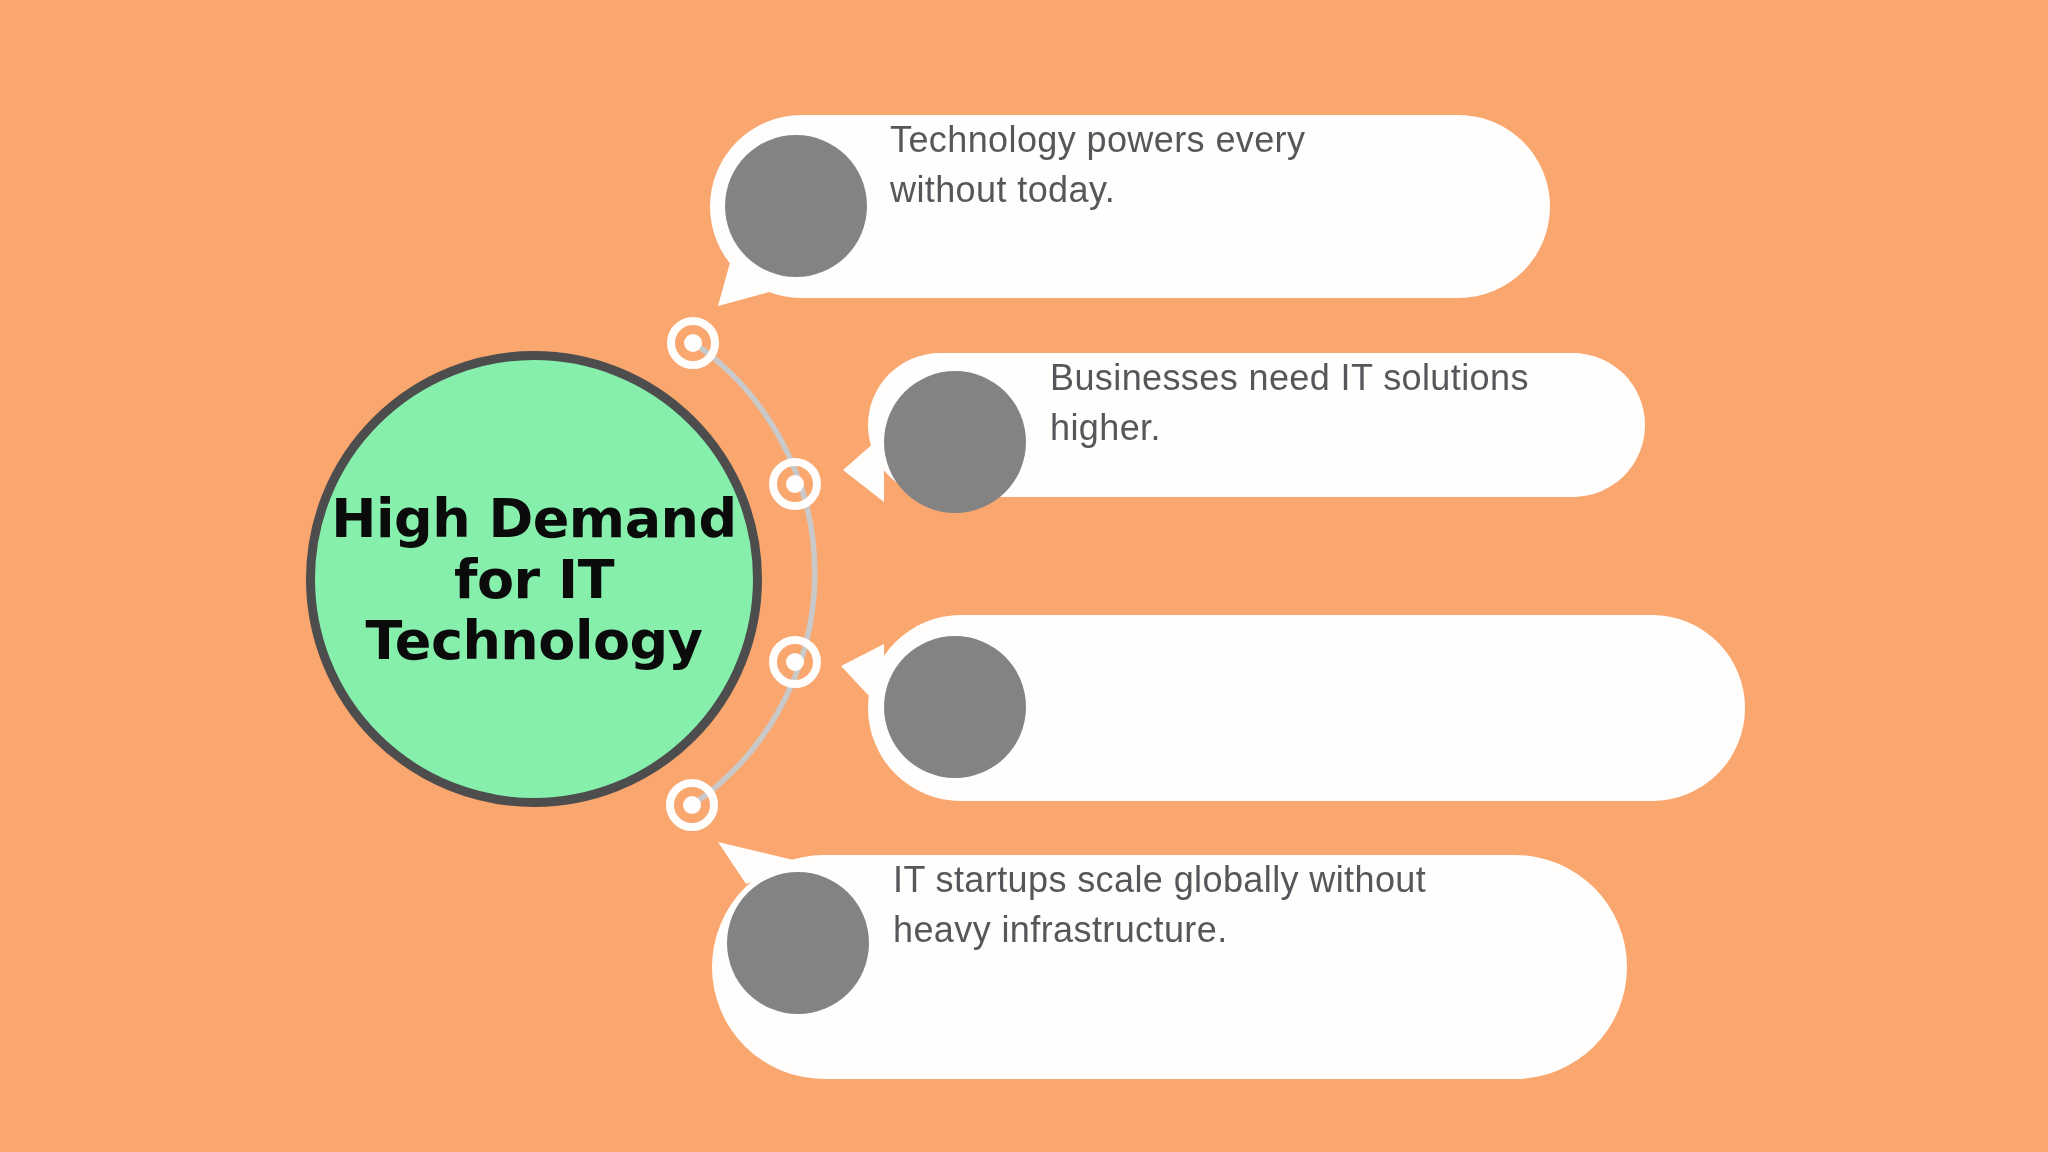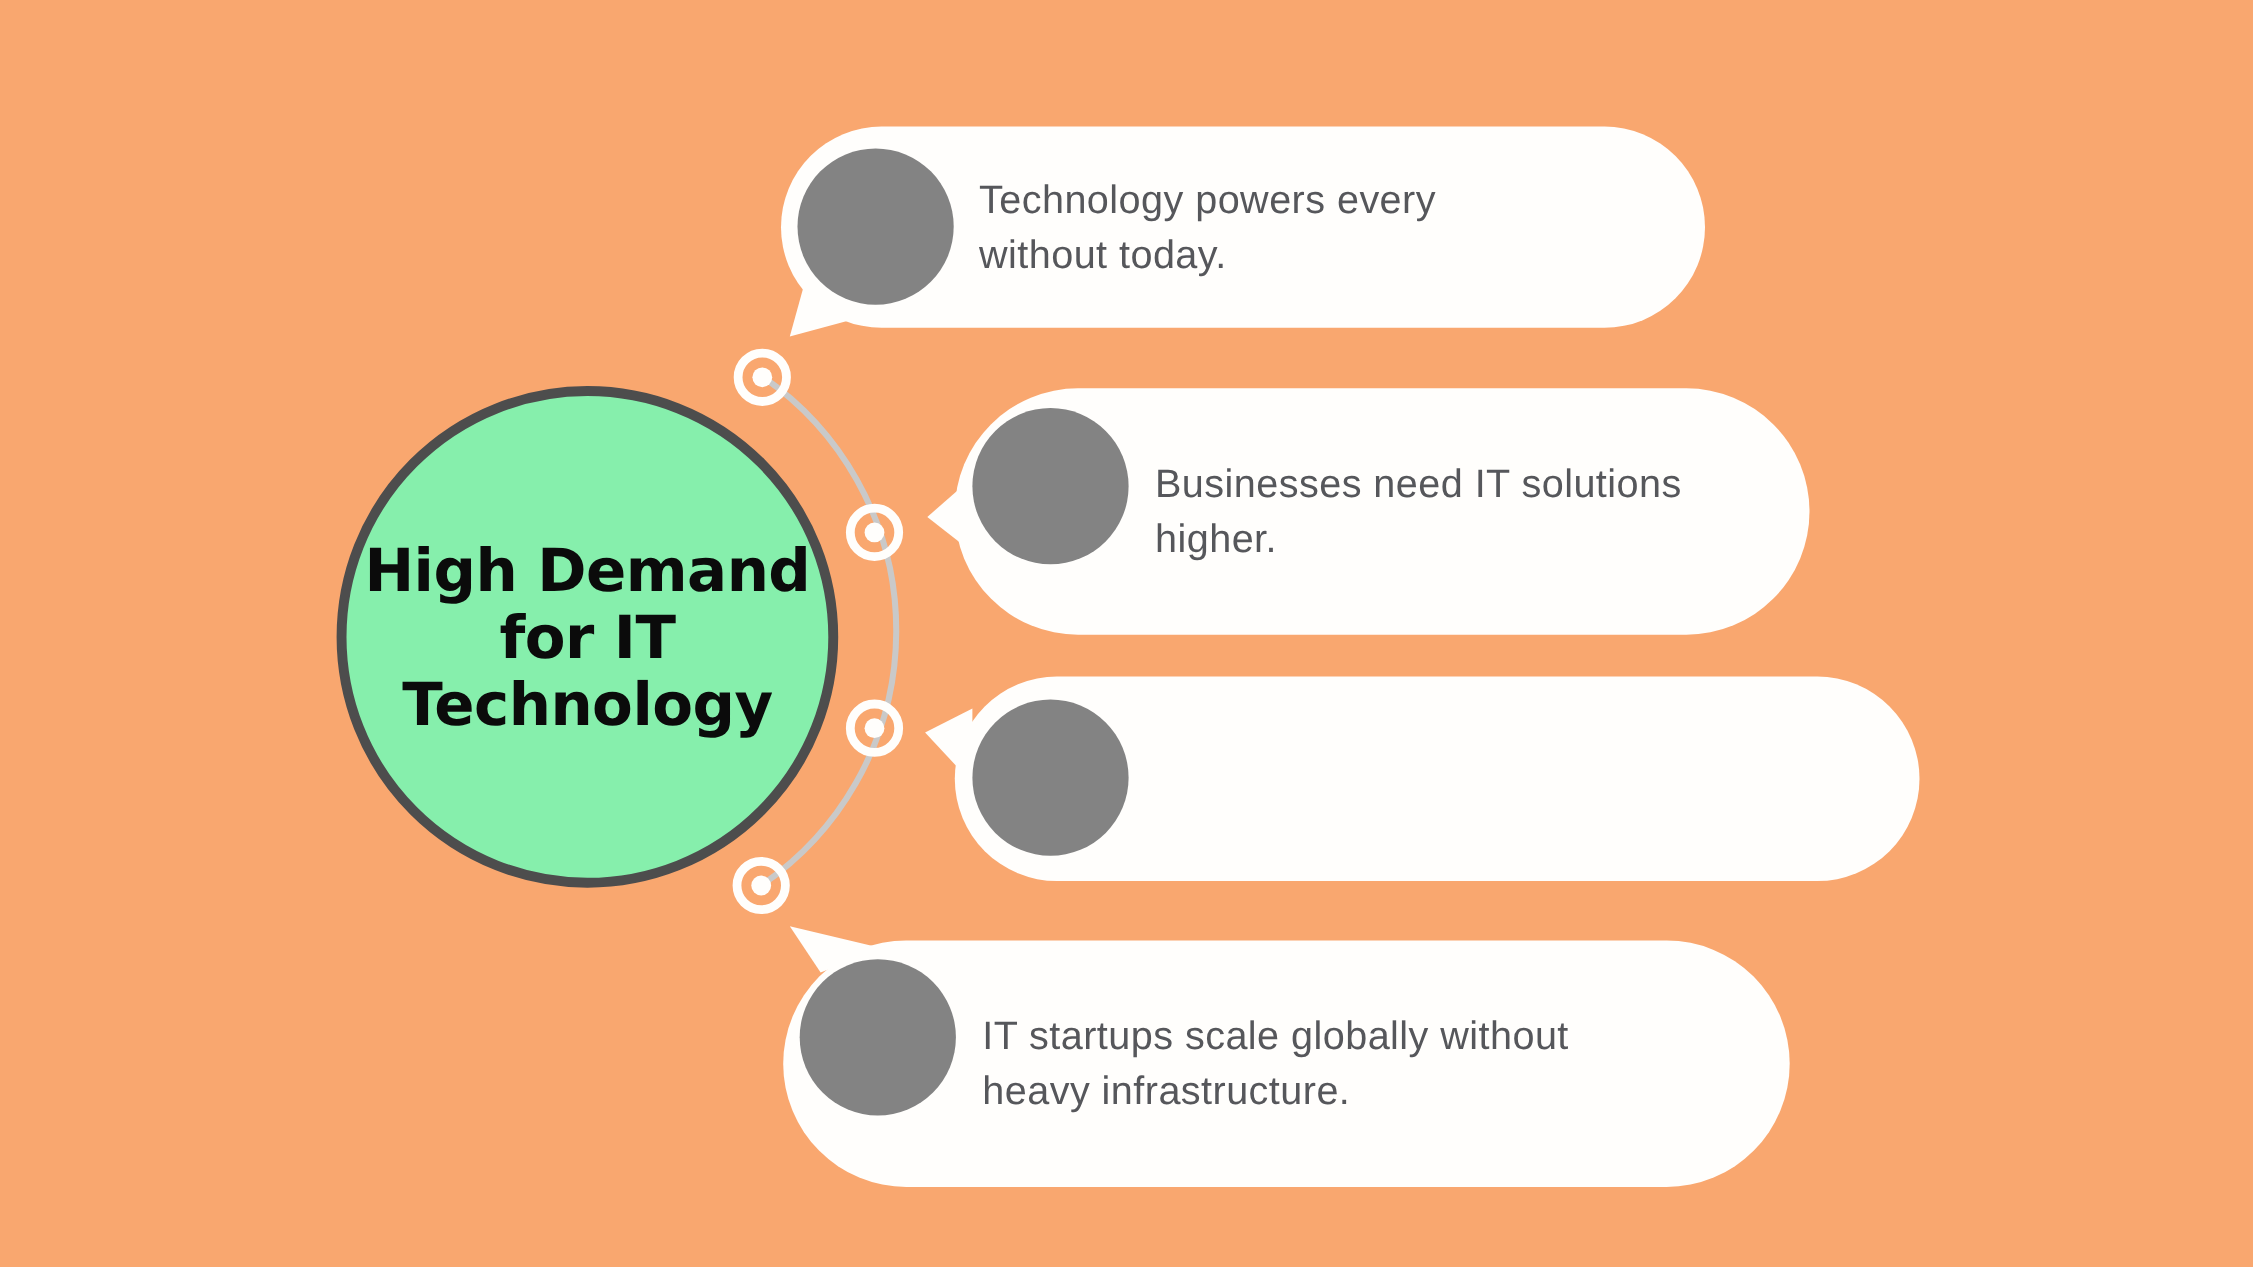--- a/index.html
+++ b/index.html
@@ -42,38 +42,37 @@
     line-height: 61px;
     color: #0B0B0B;
     letter-spacing: -0.5px;
   }
   .bubble {
     position: absolute;
     background: #FFFEFC;
     border-radius: 999px;
     z-index: 3;
     display: flex;
-    align-items: center;
   }
   .bubble .dot {
     position: absolute;
     width: 142px; height: 142px;
     border-radius: 50%;
     background: #838383;
   }
   .bubble .lines {
     font-size: 36px;
     line-height: 50px;
     color: #56575B;
     letter-spacing: 0.4px;
   }
   .b1 { left: 710px; top: 115px; width: 840px; height: 183px; }
   .b1 .dot { left: 15px; top: 20px; }
   .b1 .lines { padding-left: 180px; }
-  .b2 { left: 868px; top: 353px; width: 777px; height: 224px; }
+  .b2 { left: 868px; top: 353px; width: 777px; height: 144px; }
   .b2 .dot { left: 16px; top: 18px; }
   .b2 .lines { padding-left: 182px; }
   .b3 { left: 868px; top: 615px; width: 877px; height: 186px; }
   .b3 .dot { left: 16px; top: 21px; }
   .b3 .lines { padding-left: 182px; }
   .b4 { left: 712px; top: 855px; width: 915px; height: 224px; }
   .b4 .dot { left: 15px; top: 17px; }
   .b4 .lines { padding-left: 181px; }
   .node {
     position: absolute;

